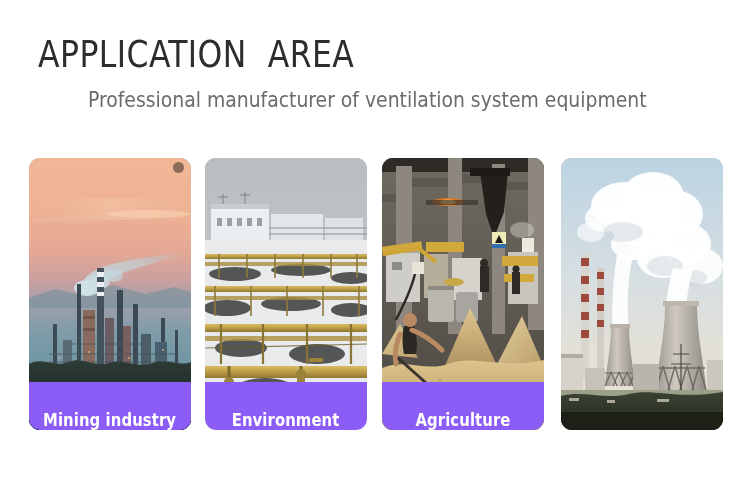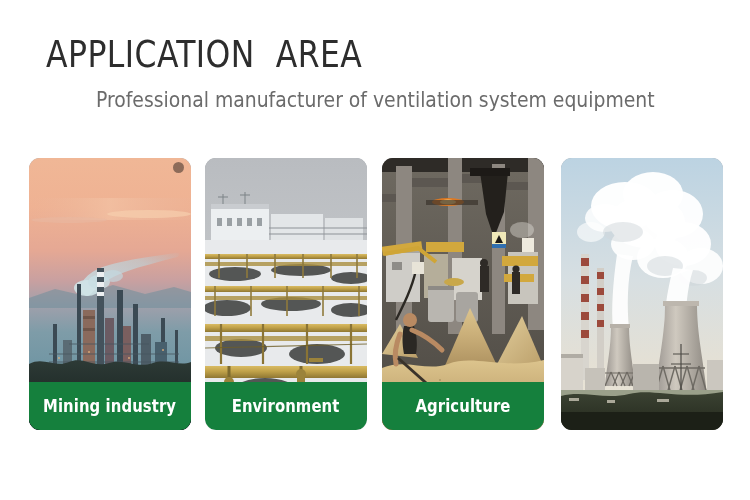--- a/index.html
+++ b/index.html
@@ -12,21 +12,21 @@
 
   body {
     background: #ffffff;
     font-family: "Liberation Sans", sans-serif;
     position: relative;
   }
 
   
   .header {
     position: absolute;
-    left: 12px; top: 0;
+    left: 4px; top: 0;
     width: 623px;
     height: 150px;
   }
 
   .page-title {
     position: absolute;
     left: 34px;
     top: 32px;
     font-size: 38px;
     line-height: 44px;
@@ -86,25 +86,25 @@
   }
 
   .card-photo svg { display: block; width: 162px; height: 272px; }
 
   .card-label {
     position: absolute;
     left: 0;
     bottom: 0;
     width: 162px;
     height: 48px;
-    background: #15803d;
+    background: #8b5cf6;
     border-bottom-left-radius: 11px;
     border-bottom-right-radius: 11px;
     display: flex;
-    align-items: center;
+    align-items: flex-end;
     justify-content: center;
     margin-top: 48px;
   }
 
   .card-label-text {
     color: #ffffff;
     font-size: 17px;
     font-weight: 600;
     letter-spacing: 0.1px;
     white-space: nowrap;

